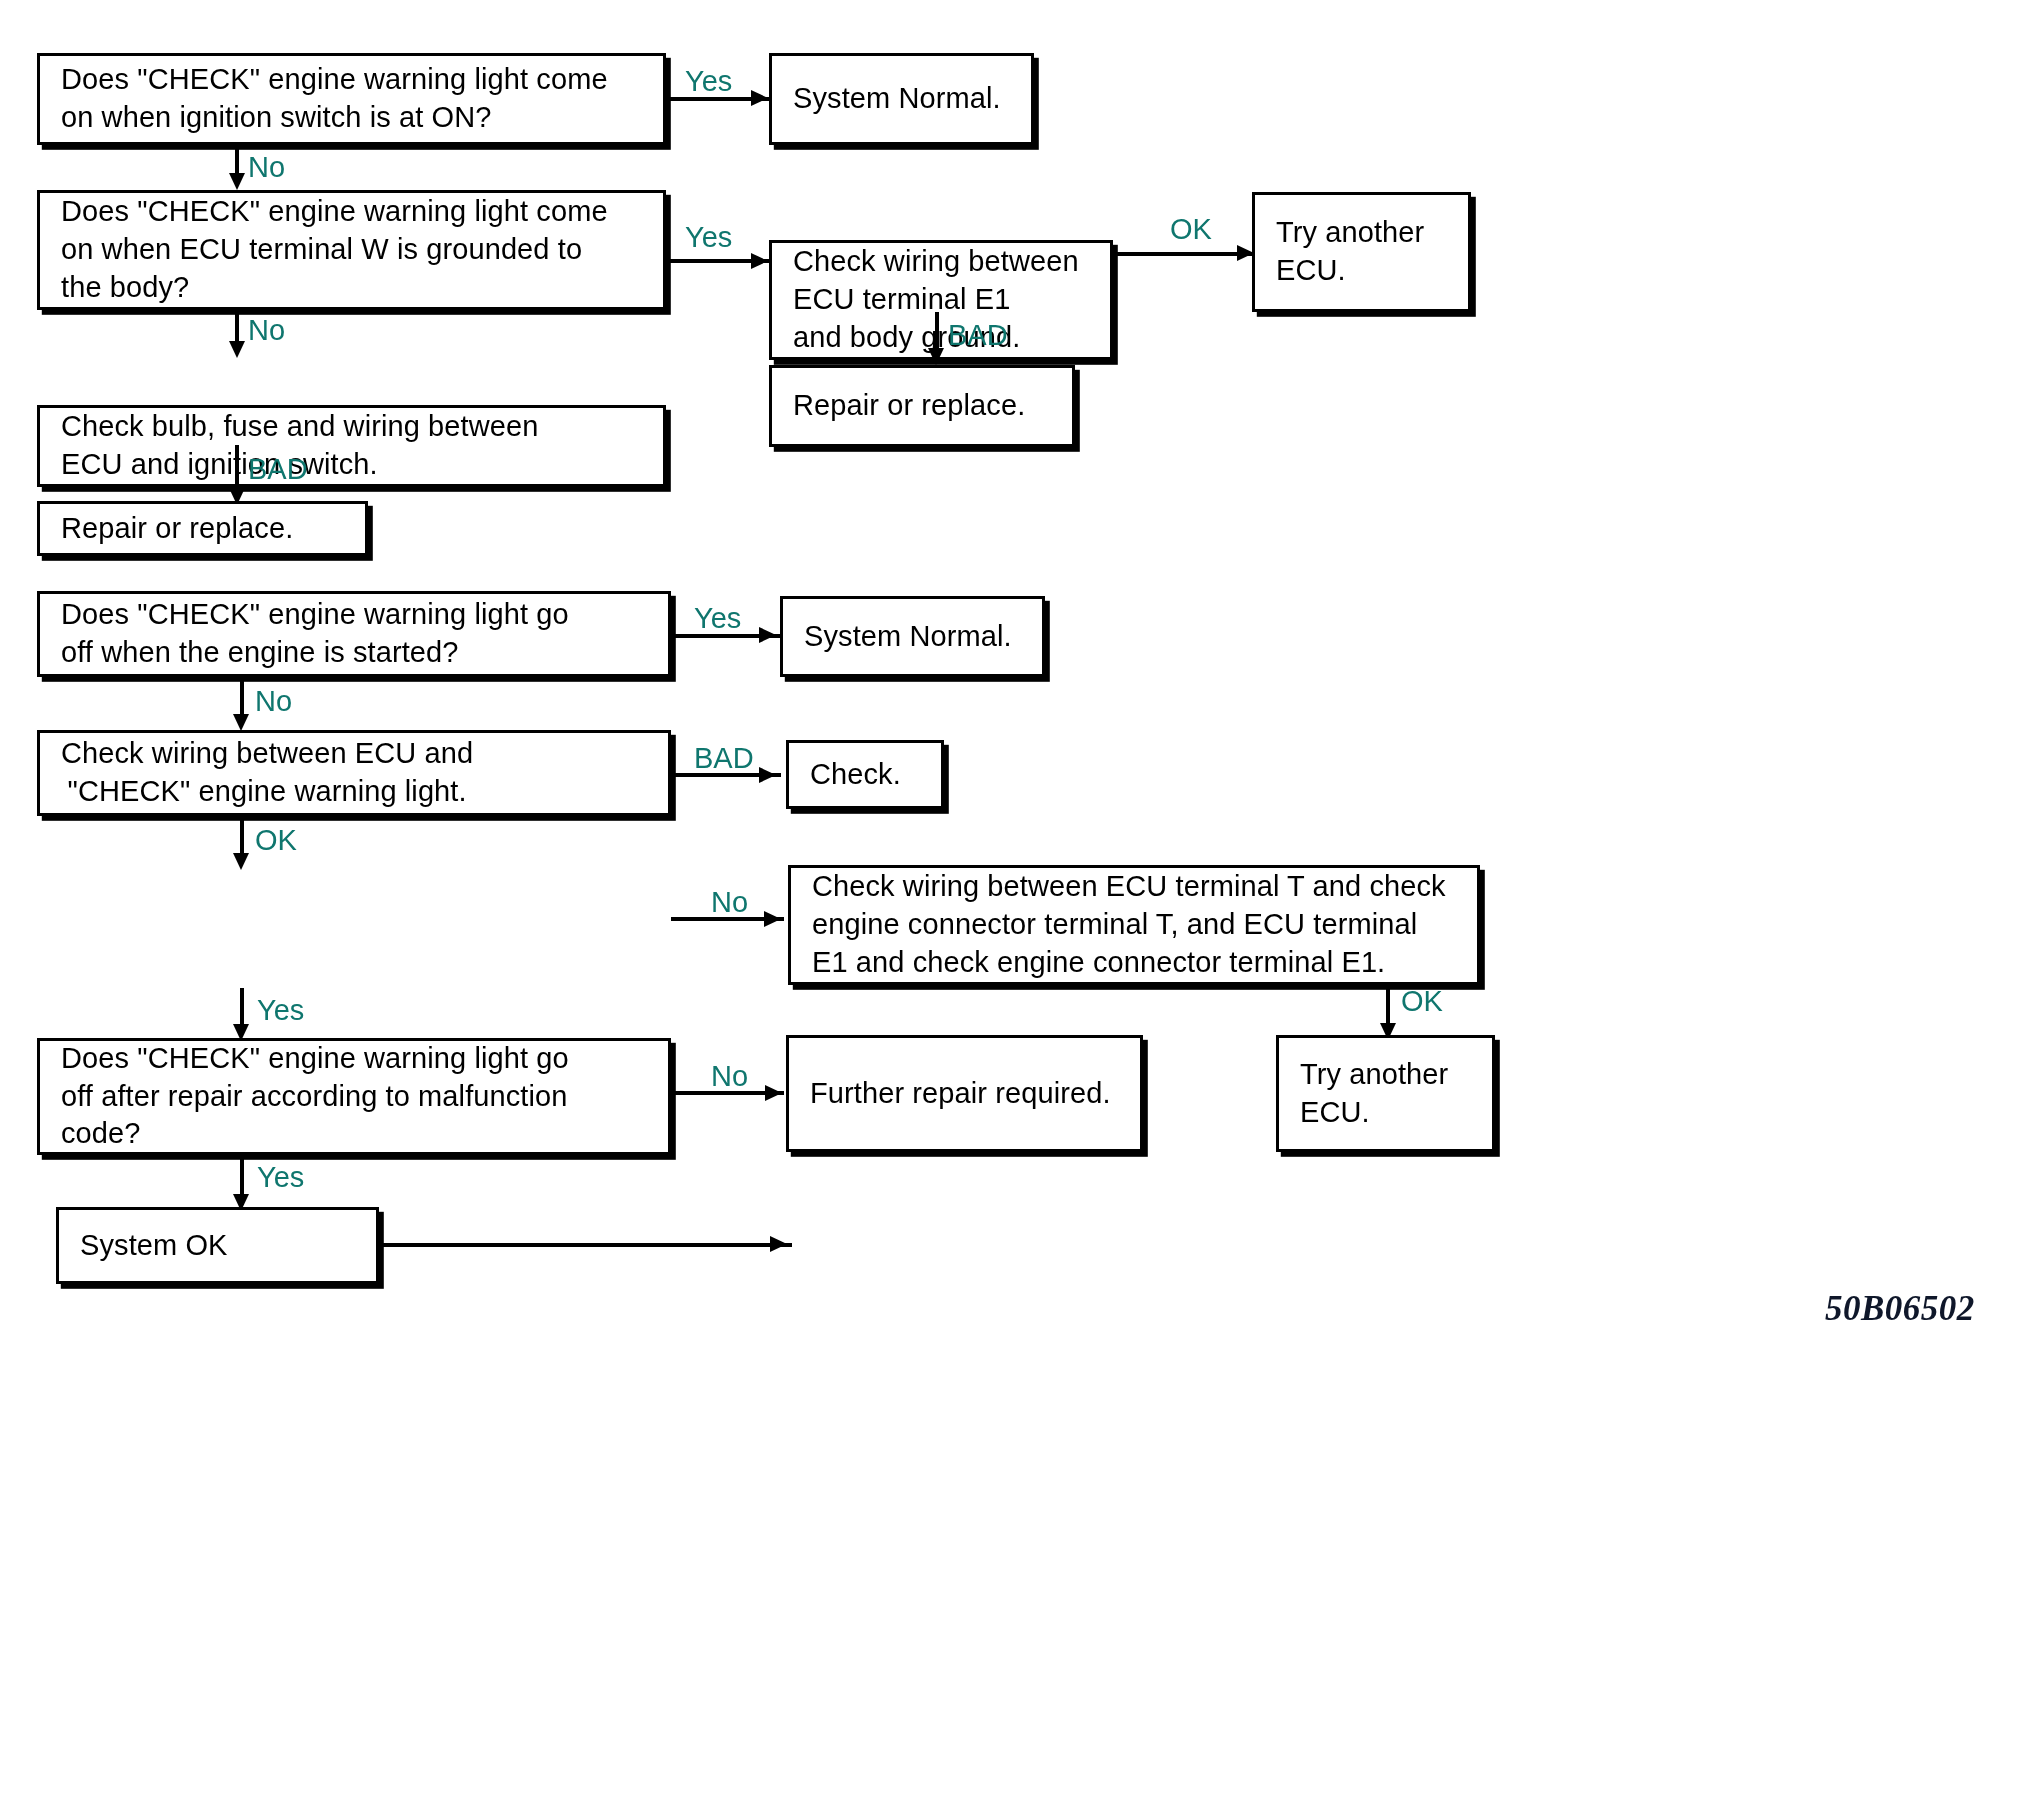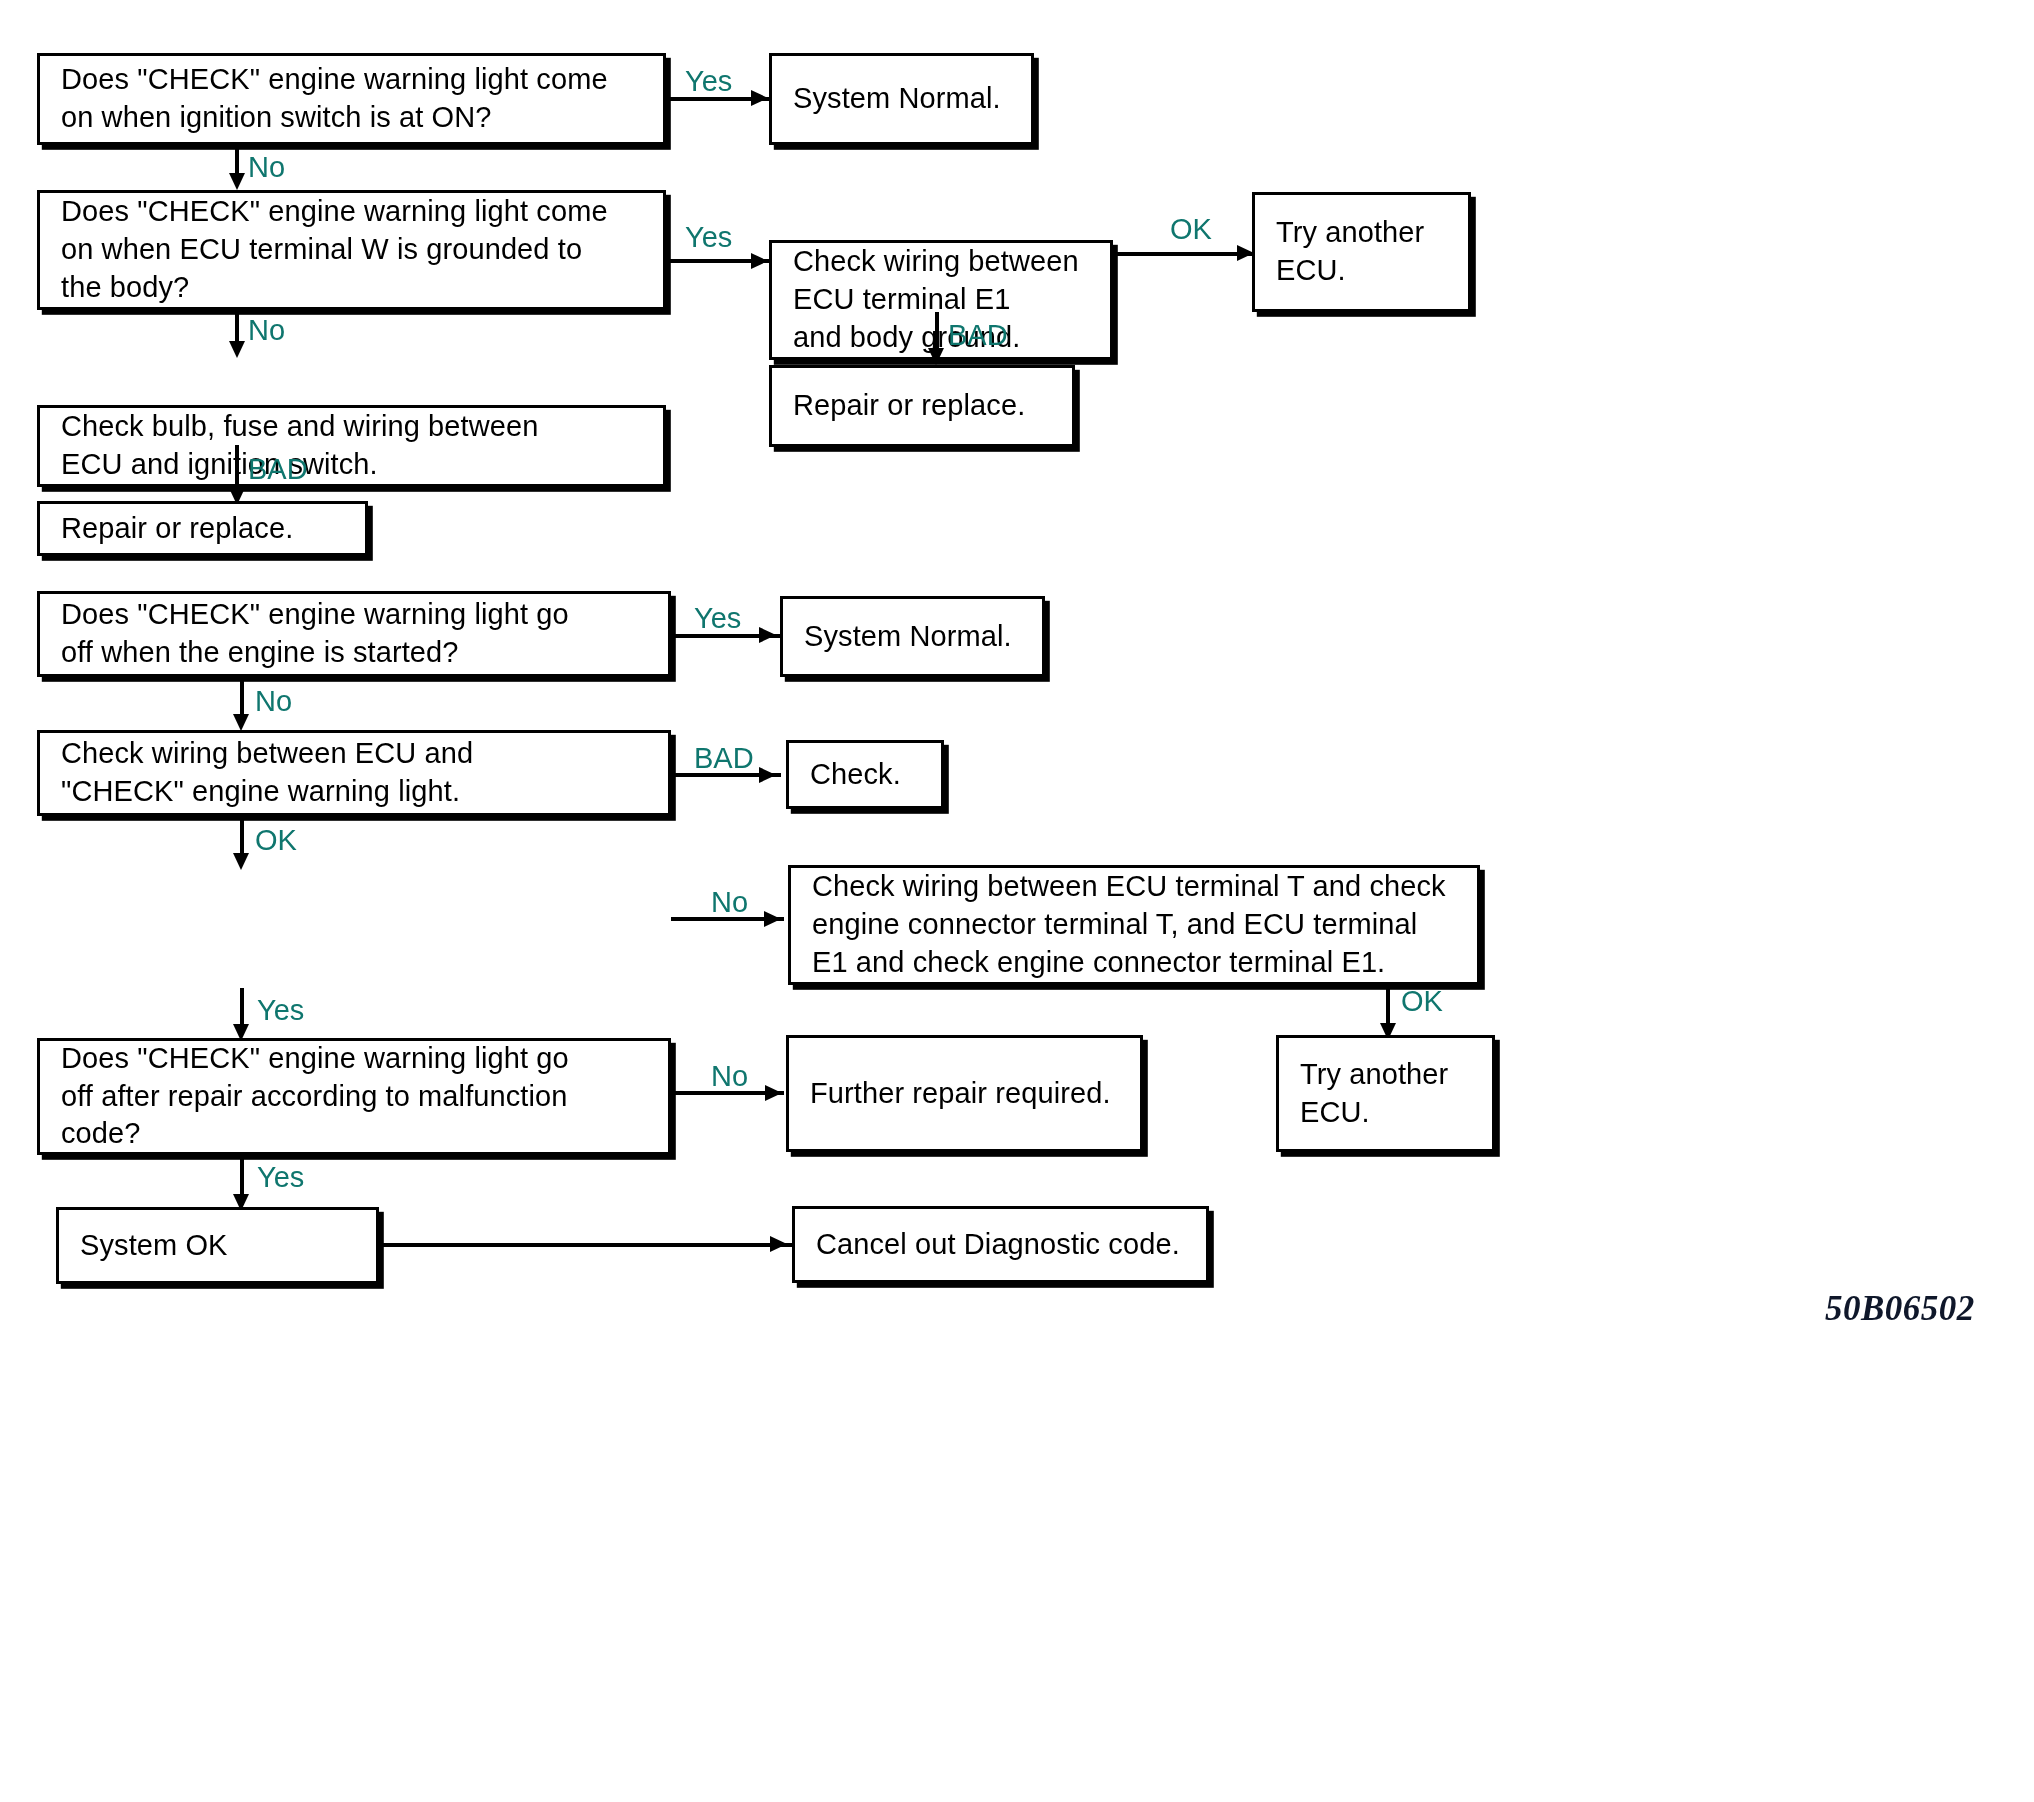--- a/index.html
+++ b/index.html
@@ -171,21 +171,21 @@
   <div class="elabel" style="left:694px; top:602px;">Yes</div>
 
   <div class="fbox" style="left:780px; top:596px; width:265px; height:81px;">
     <span class="txt">System Normal.</span>
   </div>
 
   <div class="vline" style="left:240px; top:677px; height:46px;"></div>
   <div class="arrow-down" style="left:233px; top:714px;"></div>
   <div class="elabel" style="left:255px; top:685px;">No</div>
 
-  <div class="fbox" style="left:37px; top:730px; width:634px; height:86px;">
+  <div class="fbox" style="left:37px; top:730px; width:634px; height:86px;text-align:center;">
     <span class="txt">Check wiring between ECU and
 "CHECK" engine warning light.</span>
   </div>
 
   <div class="hline" style="left:671px; top:773px; width:110px;"></div>
   <div class="arrow-right" style="left:759px; top:767px;"></div>
   <div class="elabel" style="left:694px; top:742px;">BAD</div>
 
   <div class="fbox" style="left:786px; top:740px; width:158px; height:69px;">
     <span class="txt">Check.</span>
@@ -237,20 +237,17 @@
   <div class="arrow-down" style="left:233px; top:1194px;"></div>
   <div class="elabel" style="left:257px; top:1161px;">Yes</div>
 
   <div class="fbox" style="left:56px; top:1207px; width:323px; height:77px;">
     <span class="txt">System OK</span>
   </div>
 
   <div class="hline" style="left:379px; top:1243px; width:413px;"></div>
   <div class="arrow-right" style="left:770px; top:1236px;"></div>
 
-  <div class="fbox" style="left:792px; top:1206px; width:417px; height:77px;">
-    <span class="txt">Cancel out Diagnostic code.</span>
-  </div>
 
   <div class="figref" style="left:1825px; top:1289px;">50B06502</div>
 
 </div>
 
 
 </body></html>

